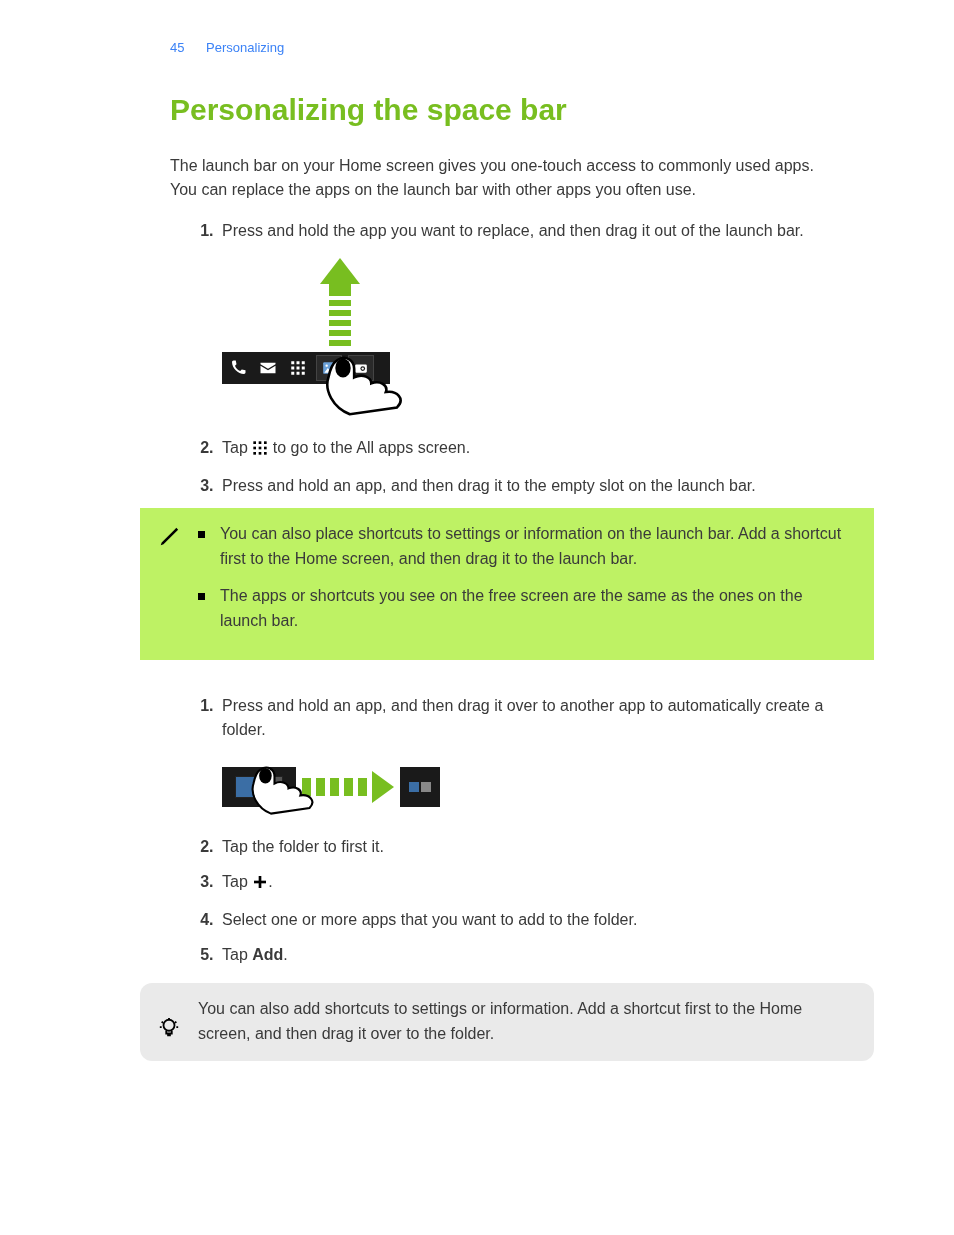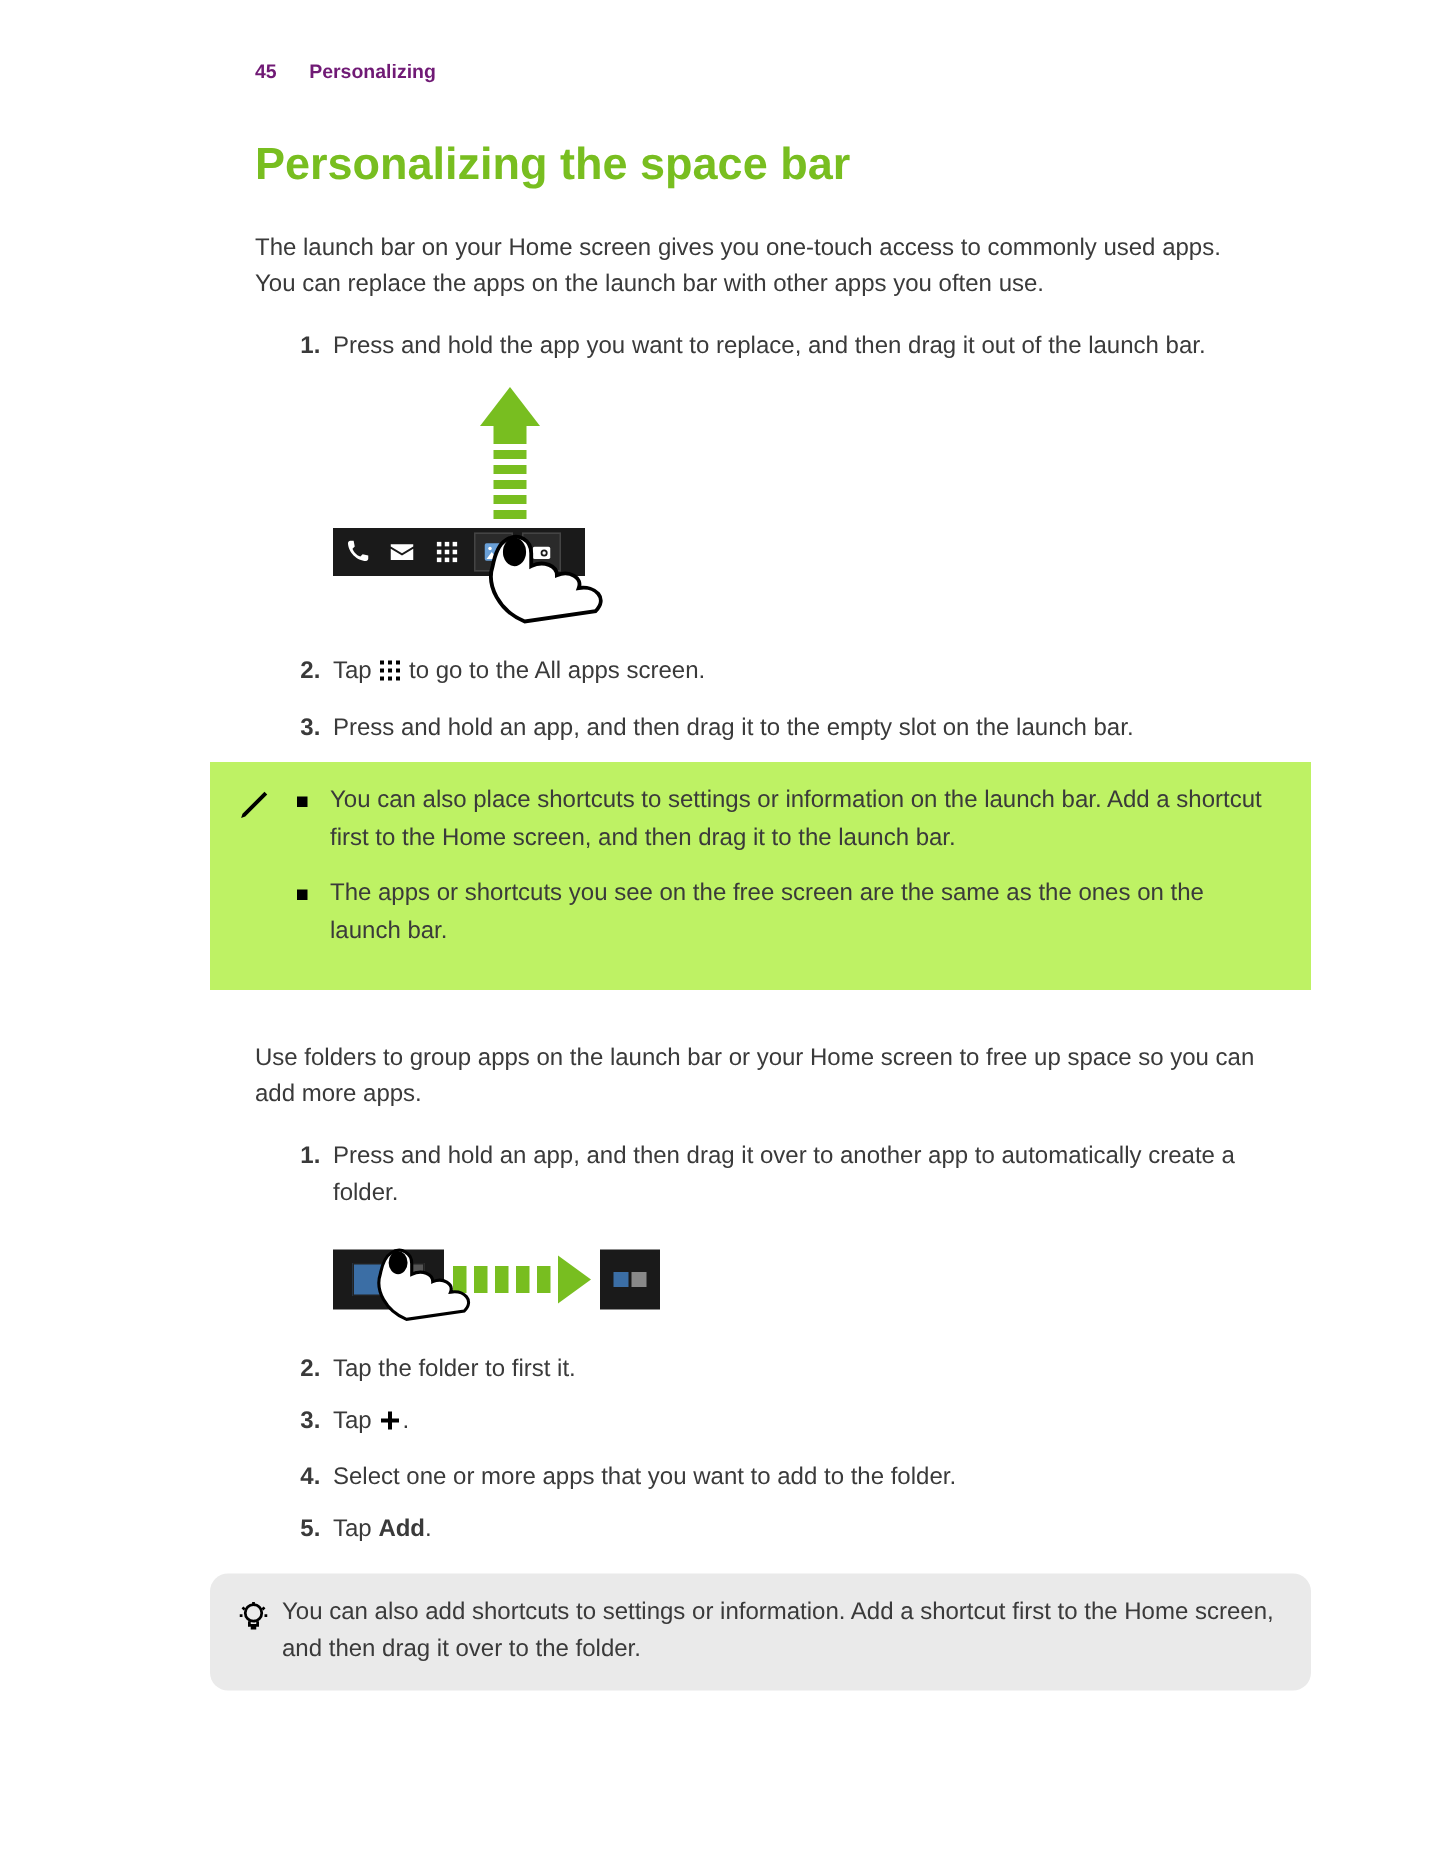--- a/index.html
+++ b/index.html
@@ -9,23 +9,22 @@
     font-family: "Helvetica Neue", Arial, sans-serif;
     color: #3a3a3a;
     width: 954px;
   }
   .page {
     padding: 40px 110px 60px 170px;
     box-sizing: border-box;
   }
   .header-line {
     font-size: 13px;
-    color: #701a75;
+    color: #3b82f6;
     margin-bottom: 38px;
-    font-weight: bold;
   }
   .header-page-num {
     display: inline-block;
     margin-right: 18px;
   }
   h1.green {
     font-size: 30px;
     font-weight: 600;
     color: #78be20;
     margin: 0 0 26px 0;
@@ -92,22 +91,22 @@
     top: 9px;
     width: 7px;
     height: 7px;
     background: #000;
   }
   .tip-box {
     background: #eaeaea;
     margin: 16px -30px 0 -30px;
     padding: 14px 20px 14px 18px;
     display: flex;
-    align-items: flex-start;
-    gap: 8px;
+    align-items: flex-end;
+    gap: 18px;
     font-size: 16px;
     line-height: 1.55;
     border-radius: 12px;
   }
   .bold { font-weight: 700; }
 
   
   .fig1 {
     position: relative;
     width: 200px;
@@ -308,21 +307,20 @@
     </div>
     <div class="note-content">
       <ul class="bullets">
         <li>You can also place shortcuts to settings or information on the launch bar. Add a shortcut first to the Home screen, and then drag it to the launch bar.</li>
         <li>The apps or shortcuts you see on the free screen are the same as the ones on the launch bar.</li>
       </ul>
     </div>
   </div>
 
 
-  <p class="body-text">Use folders to group apps on the launch bar or your Home screen to free up space so you can add more apps.</p>
 
   <ol class="num-list">
     <li>
       <span class="step-text">Press and hold an app, and then drag it over to another app to automatically create a folder.</span>
       <div class="figure-slot">
         <div class="fig2">
           <div class="fig2-src">
             <div class="app-sq"></div>
             <div class="app-sq" style="background:#555"></div>
           </div>

